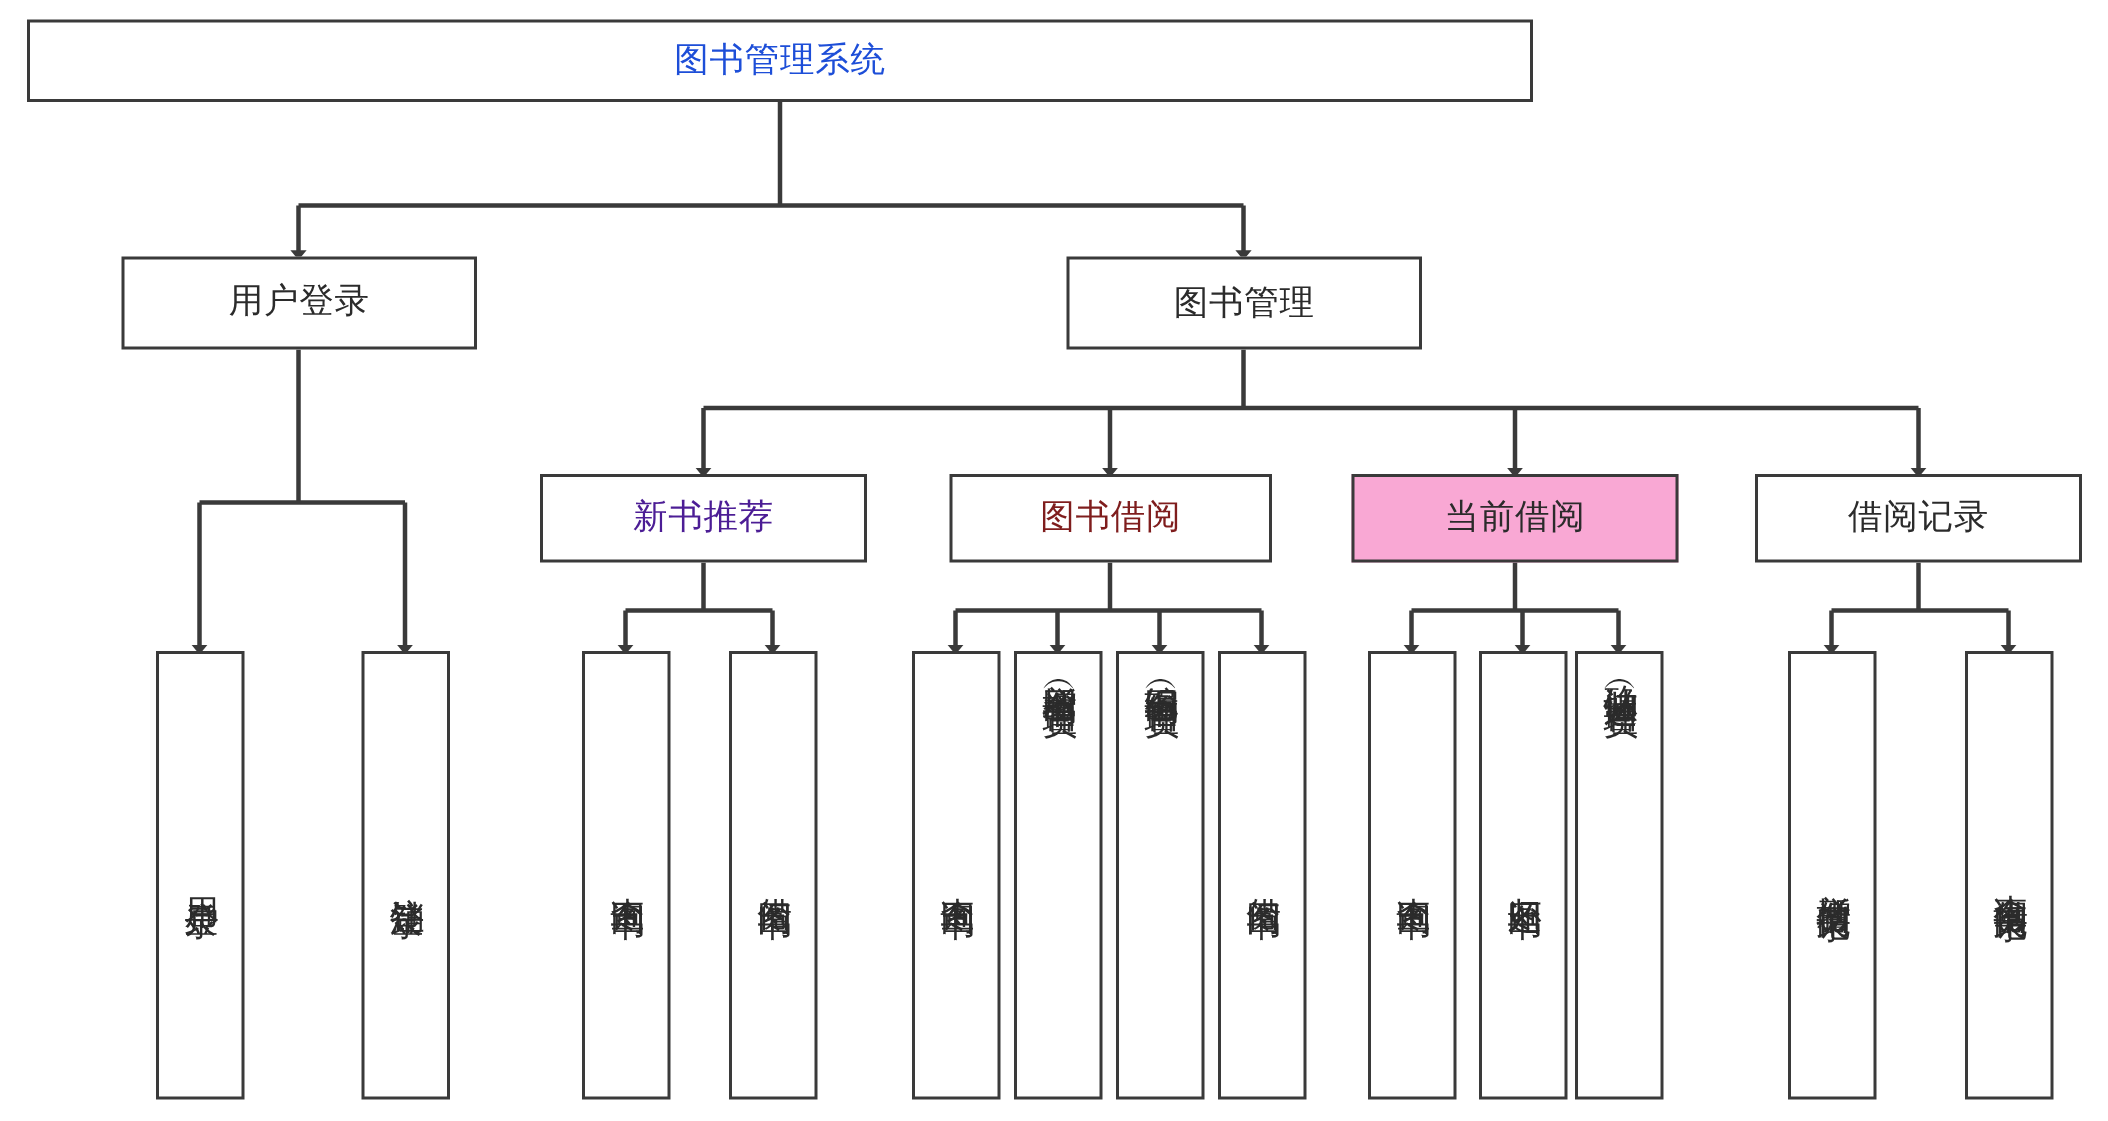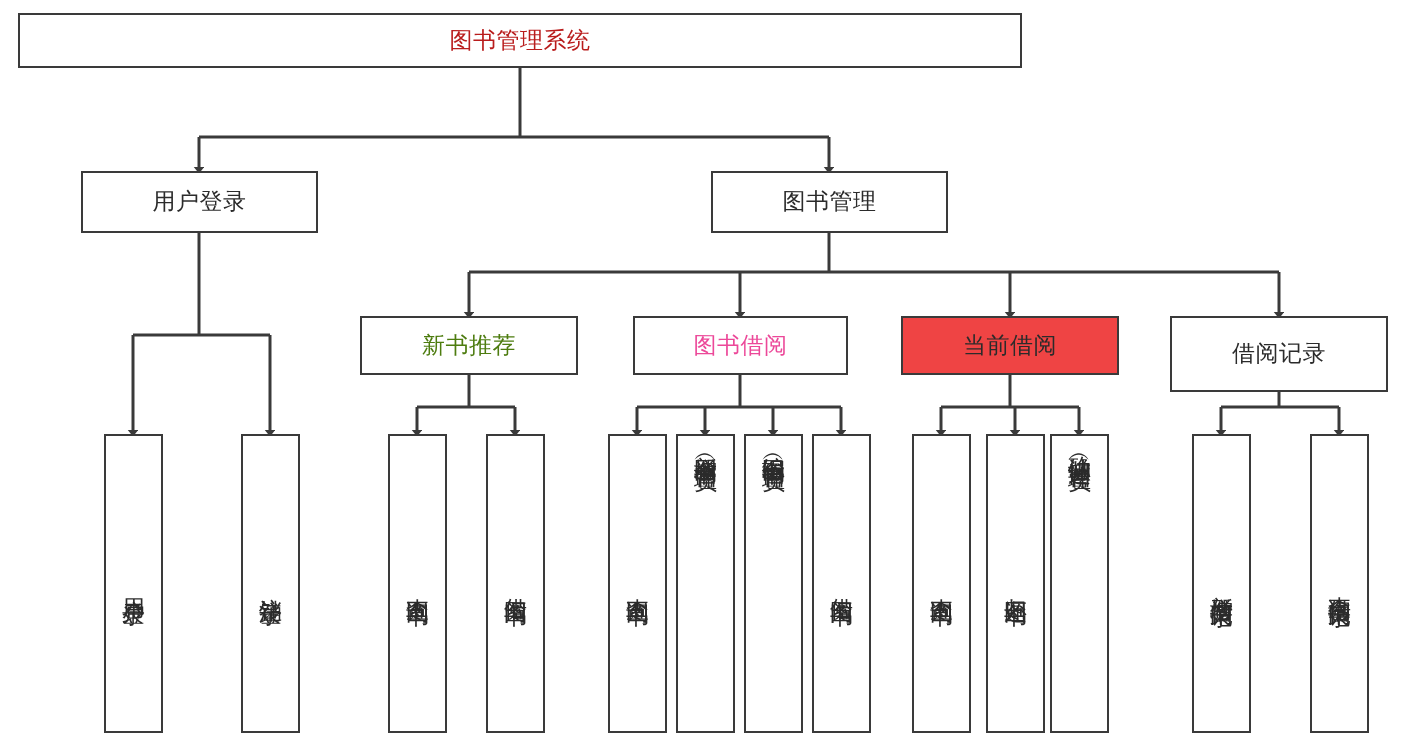--- a/index.html
+++ b/index.html
@@ -115,38 +115,38 @@
         <path d="M1079,407 L1079,433" marker-end="url(#arrowhead)"></path>
         <path d="M1279,375 L1279,407"></path>
         <path d="M1221,407 L1339,407"></path>
         <path d="M1221,407 L1221,433" marker-end="url(#arrowhead)"></path>
         <path d="M1339,407 L1339,433" marker-end="url(#arrowhead)"></path>
       </g>
   </svg>
 
   <div id="node-layer">
       <div class="node horizontal" style="left: 18px; top: 13px; width: 1004px; height: 55px; border-color: rgb(58, 58, 58); background: rgb(255, 255, 255);">
-        <span class="node-label" style="color: #b91c1c;">图书管理系统</span>
+        <span class="node-label" style="color: #1d4ed8;">图书管理系统</span>
       </div>
       <div class="node horizontal" style="left: 81px; top: 171px; width: 237px; height: 62px; border-color: rgb(58, 58, 58); background: rgb(255, 255, 255);">
         <span class="node-label" style="color: rgb(43, 43, 43);">用户登录</span>
       </div>
       <div class="node horizontal" style="left: 711px; top: 171px; width: 237px; height: 62px; border-color: rgb(58, 58, 58); background: rgb(255, 255, 255);">
         <span class="node-label" style="color: rgb(43, 43, 43); font-family: Liberation Serif, serif;">图书管理</span>
       </div>
       <div class="node horizontal" style="left: 360px; top: 316px; width: 218px; height: 59px; border-color: rgb(58, 58, 58); background: rgb(255, 255, 255);">
-        <span class="node-label" style="color: #4d7c0f;">新书推荐</span>
+        <span class="node-label" style="color: #4c1d95;">新书推荐</span>
       </div>
       <div class="node horizontal" style="left: 633px; top: 316px; width: 215px; height: 59px; border-color: rgb(58, 58, 58); background: rgb(255, 255, 255);">
-        <span class="node-label" style="color: #ec4899;">图书借阅</span>
+        <span class="node-label" style="color: #7f1d1d;">图书借阅</span>
       </div>
-      <div class="node horizontal" style="left: 901px; top: 316px; width: 218px; height: 59px; border-color: rgb(58, 58, 58); background: #ef4444;">
+      <div class="node horizontal" style="left: 901px; top: 316px; width: 218px; height: 59px; border-color: rgb(58, 58, 58); background: #f9a8d4;">
         <span class="node-label" style="color: rgb(43, 43, 43);">当前借阅</span>
       </div>
-      <div class="node horizontal" style="left: 1170px; top: 316px; width: 218px; height: 76px; border-color: rgb(58, 58, 58); background: rgb(255, 255, 255);">
+      <div class="node horizontal" style="left: 1170px; top: 316px; width: 218px; height: 59px; border-color: rgb(58, 58, 58); background: rgb(255, 255, 255);">
         <span class="node-label" style="color: rgb(43, 43, 43);">借阅记录</span>
       </div>
       <div class="node vertical mid" style="left: 104px; top: 434px; width: 59px; height: 299px; border-color: rgb(58, 58, 58); background: rgb(255, 255, 255);">
         <span class="node-label" style="color: rgb(43, 43, 43);">用户登录</span>
       </div>
       <div class="node vertical mid" style="left: 241px; top: 434px; width: 59px; height: 299px; border-color: rgb(58, 58, 58); background: rgb(255, 255, 255);">
         <span class="node-label" style="color: rgb(43, 43, 43);">注销登录</span>
       </div>
       <div class="node vertical mid" style="left: 388px; top: 434px; width: 59px; height: 299px; border-color: rgb(58, 58, 58); background: rgb(255, 255, 255);">
         <span class="node-label" style="color: rgb(43, 43, 43);">查询图书</span>

